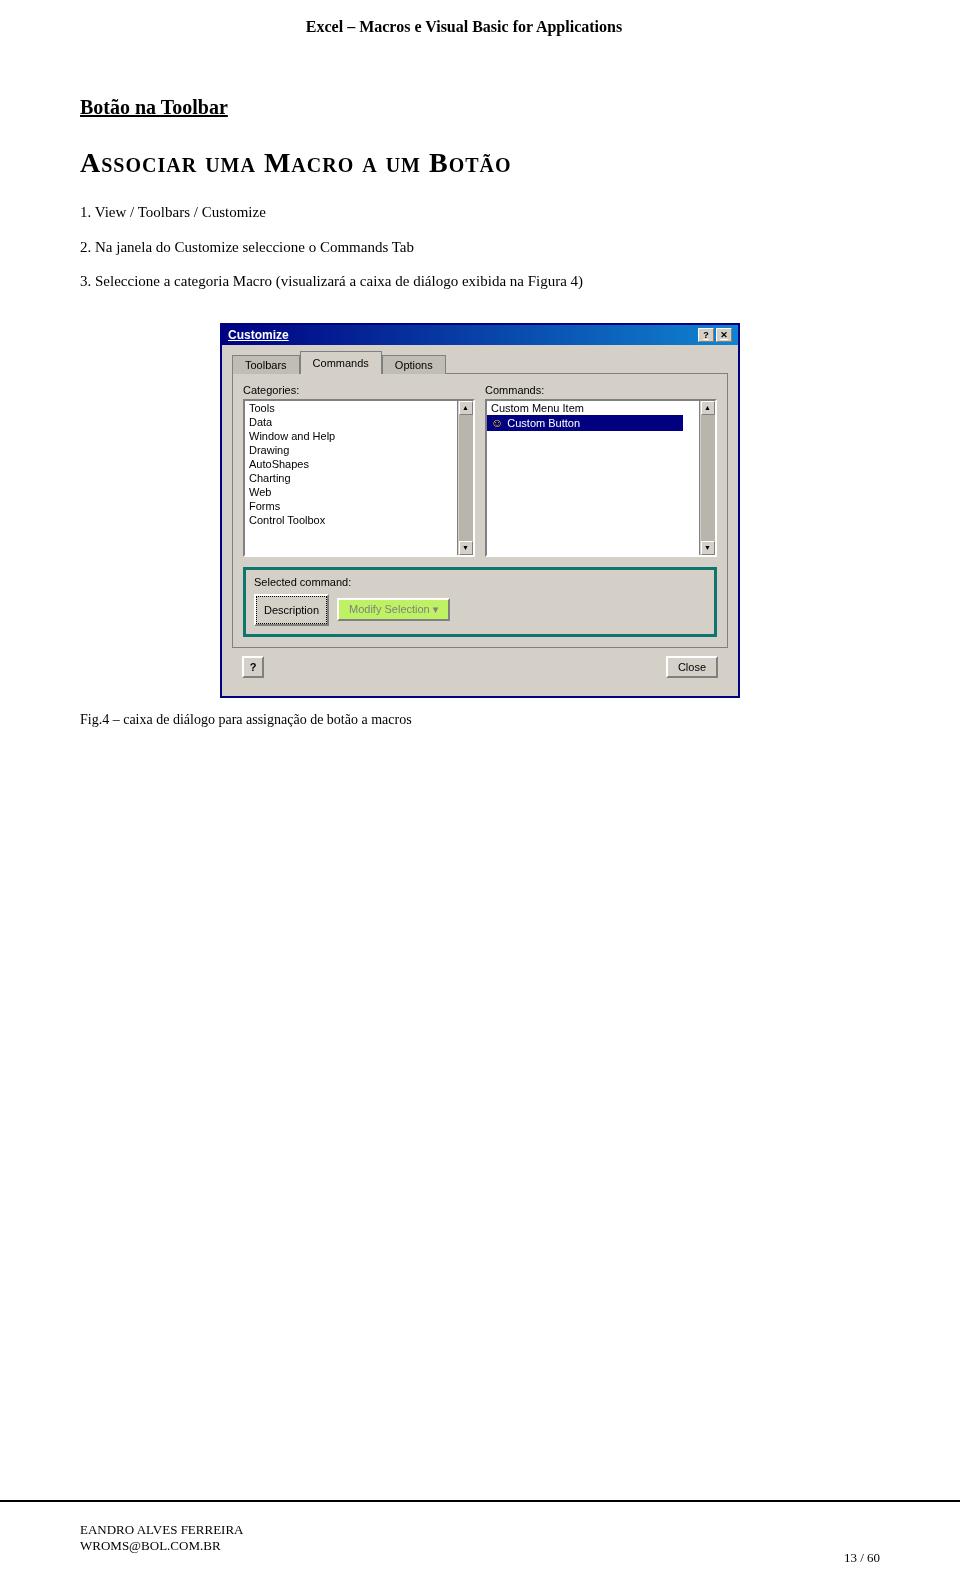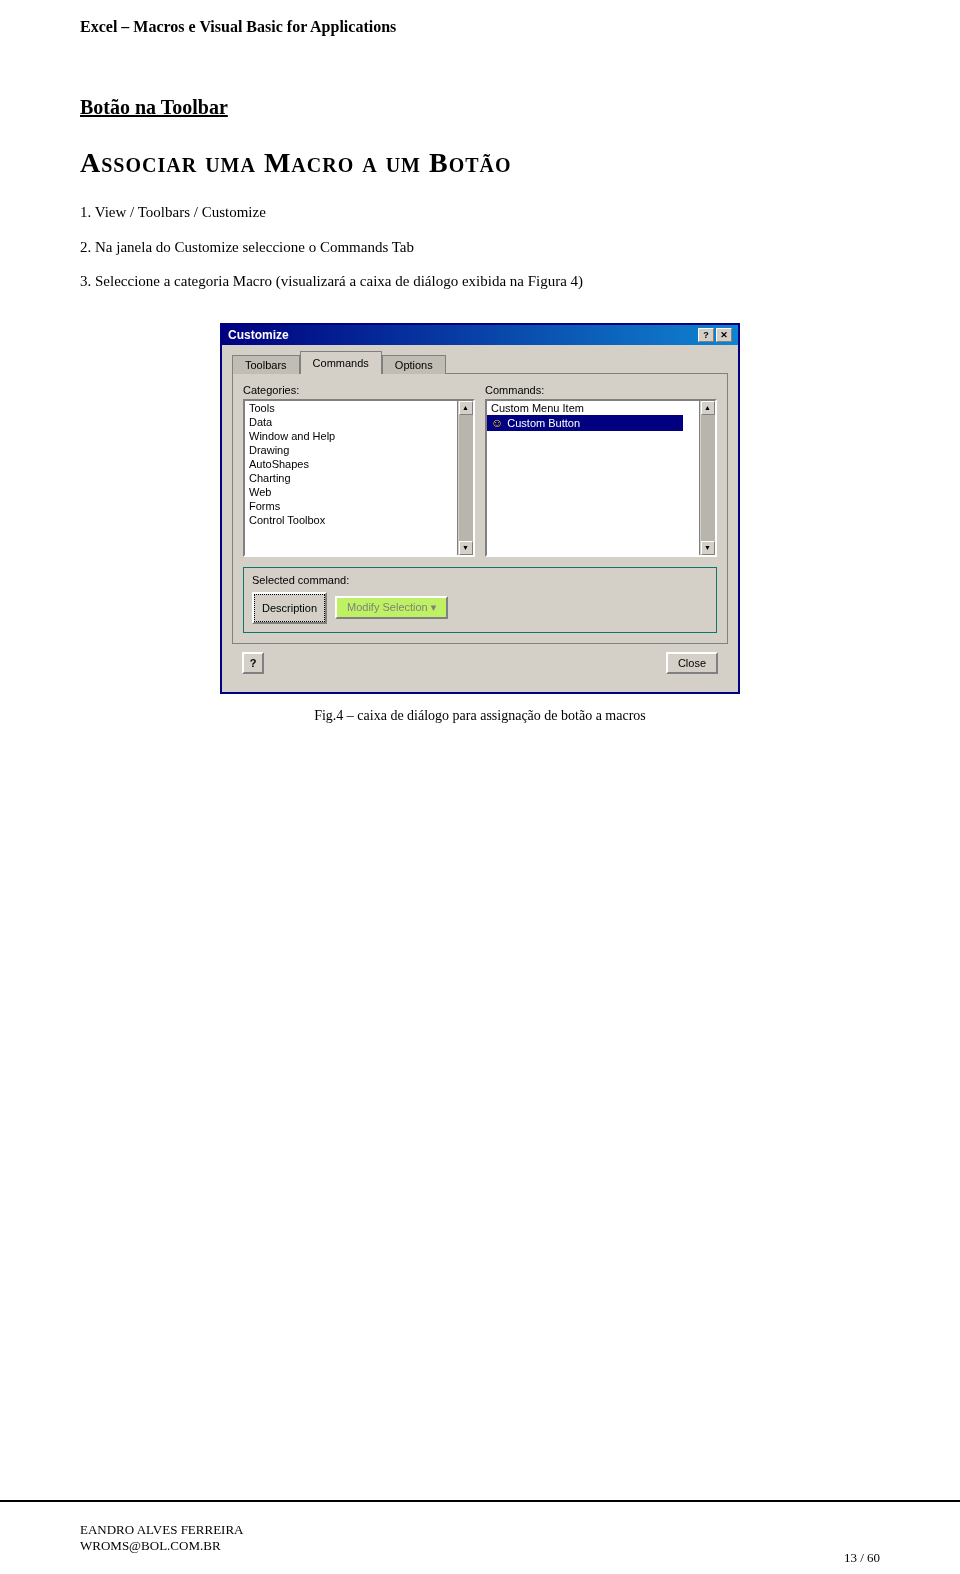--- a/index.html
+++ b/index.html
@@ -7,21 +7,21 @@
     body {
       font-family: "Times New Roman", Times, serif;
       background: #ffffff;
       color: #000000;
       width: 960px;
       min-height: 1574px;
       position: relative;
     }
 
     .page-header {
-      text-align: left;
+      text-align: center;
       padding: 18px 112px 10px 80px;
       font-weight: bold;
       font-size: 16px;
       border-bottom: none;
     }
 
     .content-area {
       padding: 30px 80px 80px 80px;
     }
 
@@ -62,20 +62,21 @@
 
     .dialog-titlebar {
       background: linear-gradient(to right, #000080, #1084d0);
       color: white;
       padding: 3px 6px;
       display: flex;
       align-items: center;
       justify-content: space-between;
       font-size: 12px;
       font-weight: bold;
+      text-decoration: underline;
     }
 
     .dialog-titlebar-buttons {
       display: flex;
       gap: 2px;
     }
 
     .titlebar-btn {
       width: 16px;
       height: 14px;
@@ -207,21 +208,21 @@
       gap: 4px;
     }
 
     .smiley {
       color: #ffd700;
       font-size: 12px;
     }
 
     .selected-command-section {
       margin-top: 10px;
-      border: 1px solid #0f766e;
+      border: 3px solid #0f766e;
       padding: 6px 8px 8px 8px;
     }
 
     .selected-command-label {
       font-size: 11px;
       margin-bottom: 6px;
     }
 
     .win-button {
       padding: 3px 10px;
@@ -278,21 +279,20 @@
       font-size: 11px;
       display: flex;
       align-items: center;
       justify-content: center;
       cursor: pointer;
       font-family: Arial, sans-serif;
       font-weight: bold;
     }
 
     .fig-caption {
-      text-align: center;
       font-size: 14px;
       margin-top: 14px;
     }
 
     .page-footer {
       position: absolute;
       bottom: 0;
       left: 0;
       right: 0;
       padding: 8px 80px;

